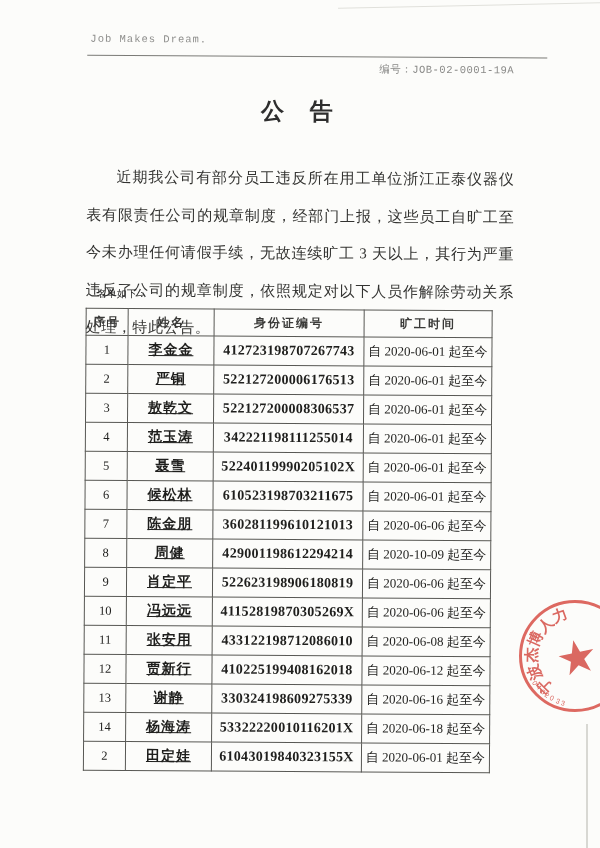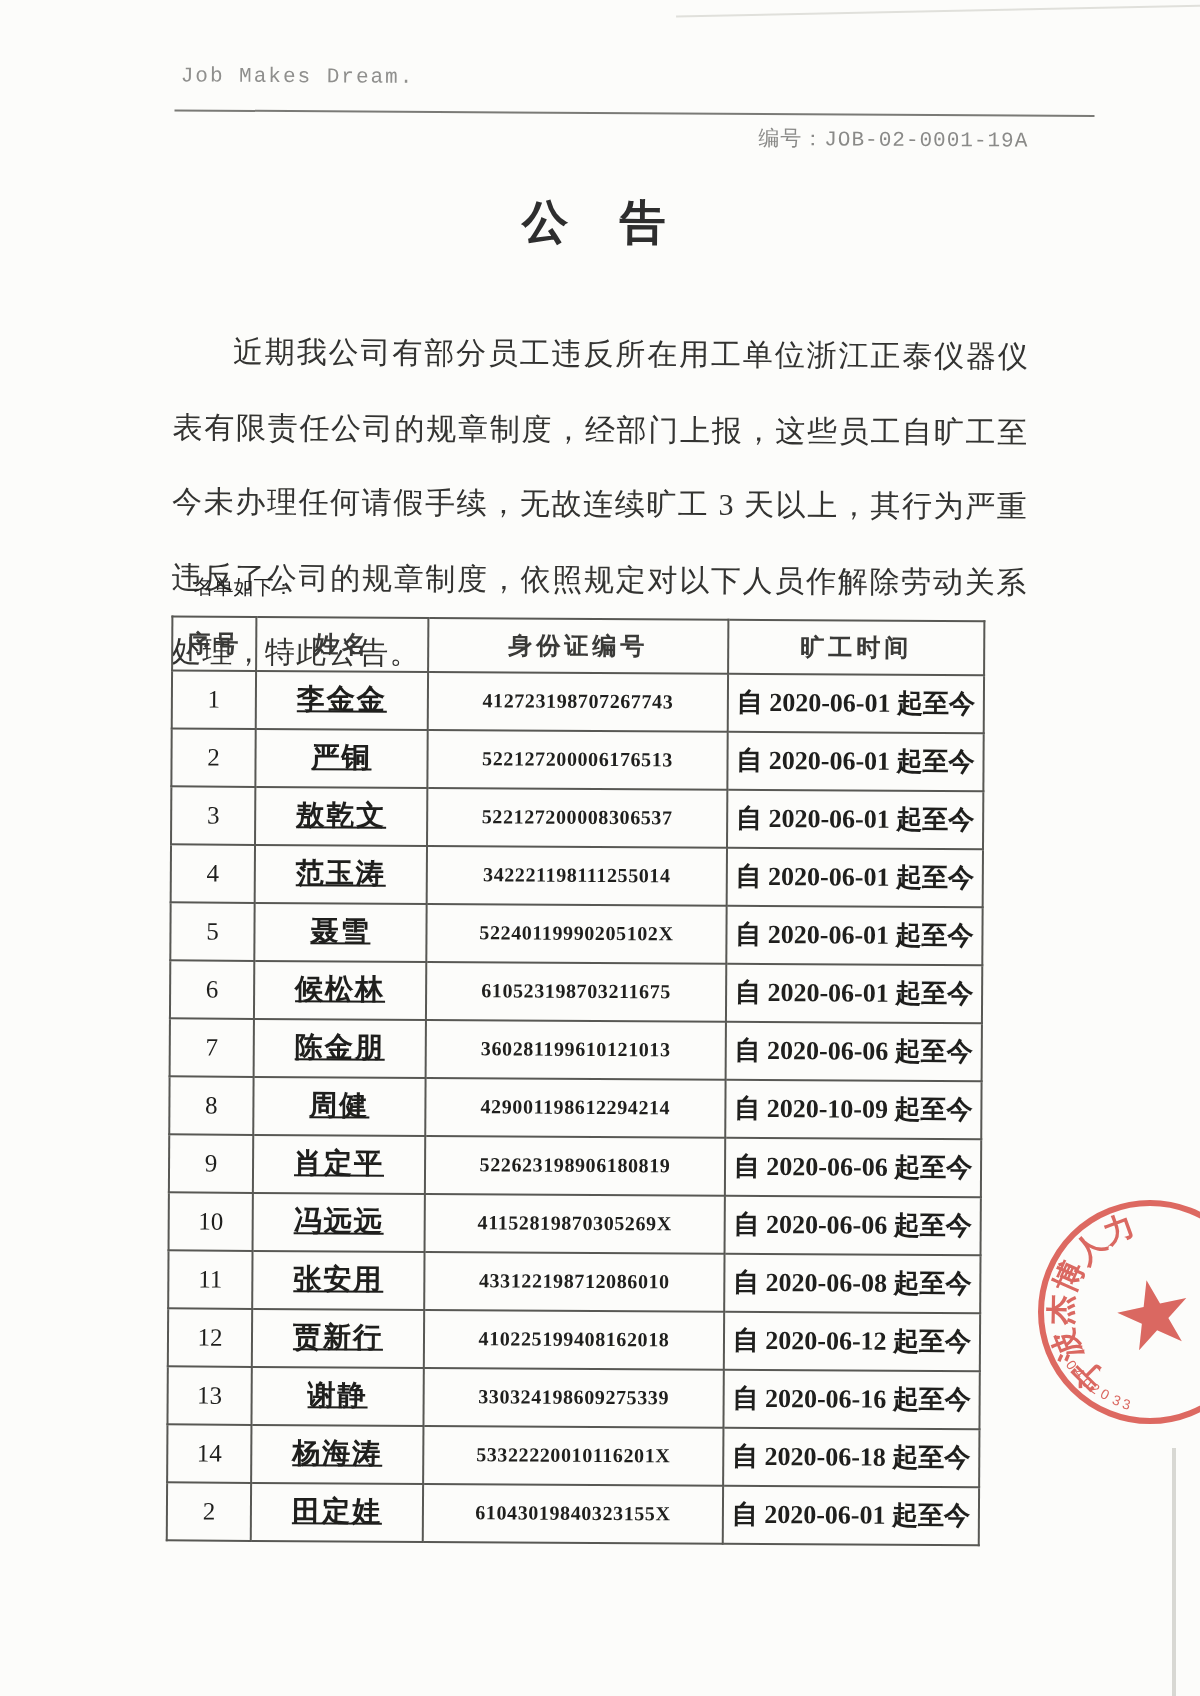--- a/index.html
+++ b/index.html
@@ -75,22 +75,22 @@
     height: 26px; font-size: 12px; font-weight: bold;
     color: #3a3a38; letter-spacing: 2px;
   }
   table.roster td { height: 28px; color: #1f1f1d; }
   col.w0 { width: 42px; }
   col.w1 { width: 86px; }
   col.w2 { width: 150px; }
   col.w3 { width: 128px; }
   td.c0 { font-size: 12.5px; }
   td.c1 { font-size: 14px; font-weight: bold; letter-spacing: 1px; text-decoration: underline; }
-  td.c2 { font-size: 10px; font-weight: bold; letter-spacing: 0.3px; }
-  td.c3 { font-size: 13px; font-weight: bold; margin-left: 28px; }
+  td.c2 { font-size: 14px; font-weight: bold; letter-spacing: 0.3px; }
+  td.c3 { font-size: 13px; font-weight: normal; margin-left: 28px; }
   
   .stamp {
     position: absolute; left: 519px; top: 600px;
     width: 112px; height: 112px; opacity: 0.88;
   }
   .stamp-ring {
     position: absolute; inset: 0; border-radius: 50%;
     border: 3px solid #d9554d;
   }
   .stamp-char {

